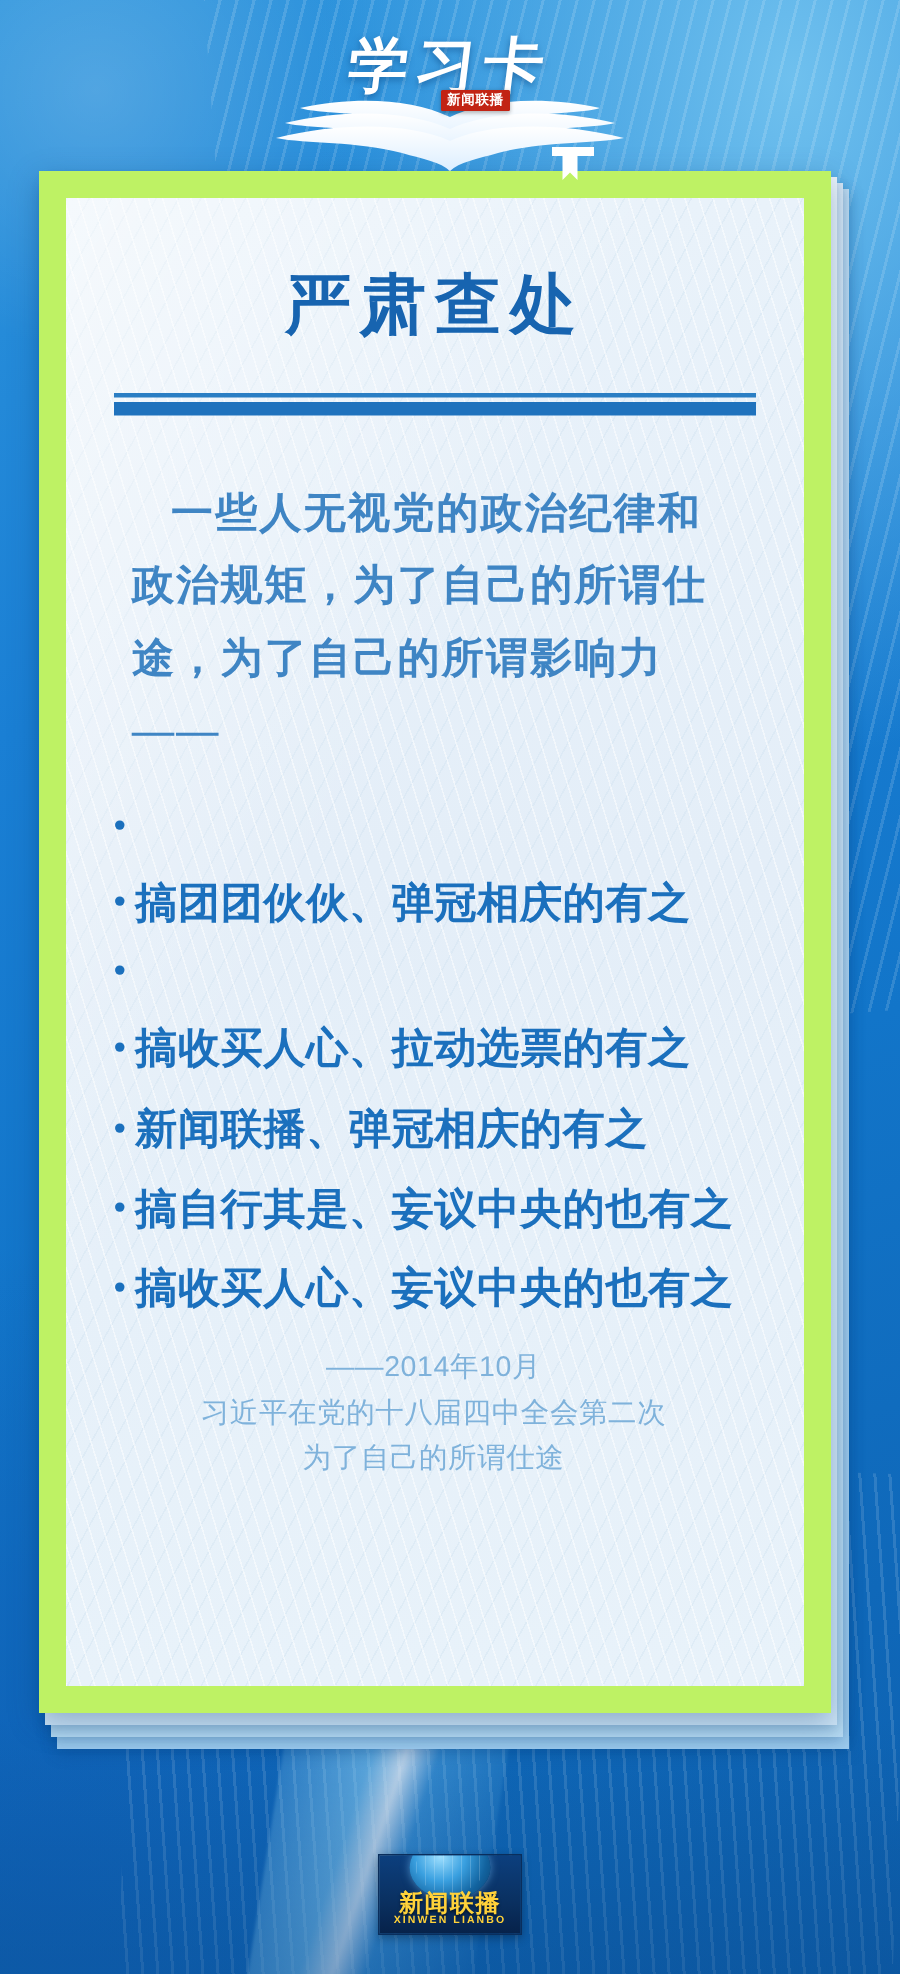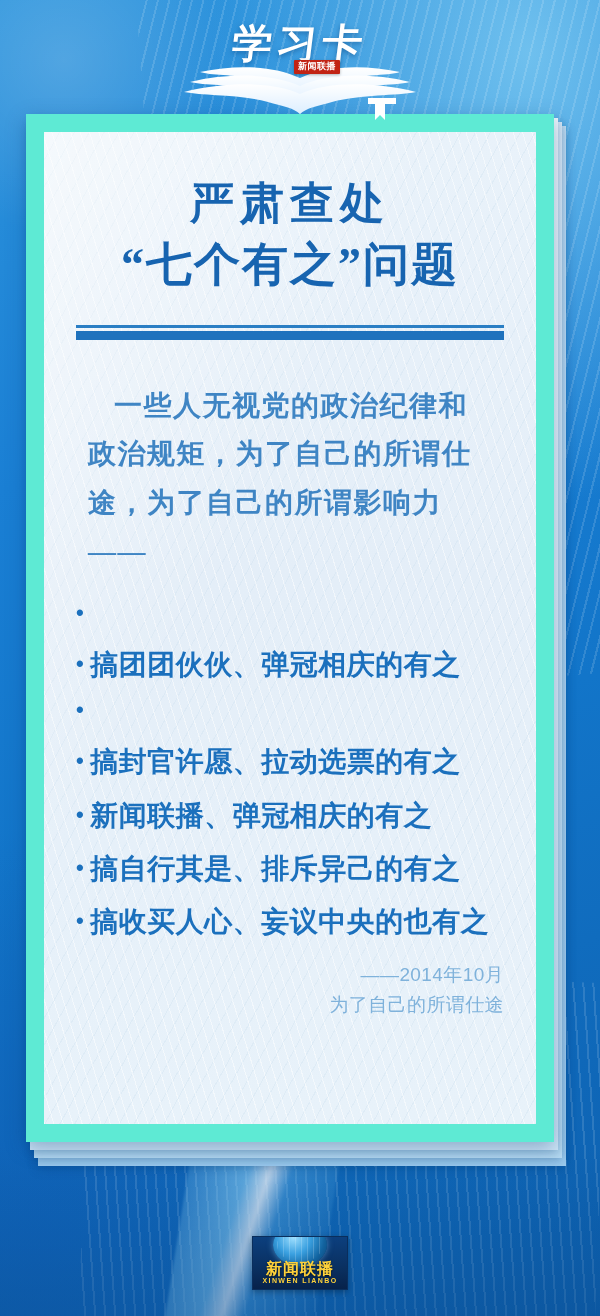--- a/index.html
+++ b/index.html
@@ -88,21 +88,21 @@
   .stack.s3{ left:38px; top:126px; width:528px; height:1040px;
     background:linear-gradient(to bottom,#c3e0f5,#9ccbee); box-shadow:0 3px 10px rgba(6,60,115,.30); }
   .stack.s2{ left:34px; top:122px; width:528px; height:1036px;
     background:linear-gradient(to bottom,#dcecf9,#b5daf2); box-shadow:0 3px 9px rgba(6,60,115,.26); }
   .stack.s1{ left:30px; top:118px; width:528px; height:1032px;
     background:linear-gradient(to bottom,#eef6fc,#cfe6f7); box-shadow:0 3px 8px rgba(6,60,115,.22); }
 
   .card{
     position:absolute; left:26px; top:114px;
     width:528px; height:1028px;
-    background:#5eead4;
+    background:#bef264;
     box-shadow:0 6px 18px rgba(5,55,110,.34);
     z-index:5;
   }
   .card-inner{
     position:absolute; left:18px; top:18px; right:18px; bottom:18px;
     background:
       linear-gradient(118deg, rgba(255,255,255,.55) 0%, rgba(255,255,255,0) 40%),
       repeating-linear-gradient(73deg, rgba(255,255,255,.5) 0 1px, rgba(255,255,255,0) 1px 9px),
       repeating-linear-gradient(-61deg, rgba(208,226,240,.40) 0 1px, rgba(255,255,255,0) 1px 13px),
       linear-gradient(to bottom,#e9f2fa 0%,#e4eef8 45%,#e8f2fa 100%);
@@ -160,21 +160,21 @@
   
   .attrib{
     margin-top:16px;
     text-align:right;
     color:#7fb2db;
     font-size:19px;
     line-height:1.62;
     letter-spacing:.4px;
     padding-right:2px;
   }
-  .attrib div{ white-space:nowrap; }
+  .attrib div{ white-space:nowrap;text-align:center; }
 
   
   .logo{
     position:absolute; left:50%; bottom:26px; transform:translateX(-50%);
     width:96px; height:54px;
     background:linear-gradient(to bottom,#0c3f7e 0%,#0a3060 55%,#072murky 100%);
     background:linear-gradient(to bottom,#0c3f7e 0%,#0a3060 60%,#07224a 100%);
     border:1px solid #0a2e5c;
     z-index:8;
     overflow:hidden;
@@ -244,21 +244,20 @@
 
 <div class="stack s3"></div>
 <div class="stack s2"></div>
 <div class="stack s1"></div>
 
 <div class="card">
   <div class="card-inner">
 
     <div class="title">
       <span class="ln ln1">严肃查处</span>
-      <span class="ln ln2">“七个有之”问题</span>
     </div>
 
     <div class="divider">
       <div class="thin"></div>
       <div class="gap"></div>
       <div class="thick"></div>
     </div>
 
     <p class="intro">一些人无视党的政治纪律和政治规矩，为了自己的所谓仕途，为了自己的所谓影响力——</p>
 
@@ -268,38 +267,39 @@
         </li>
       <li>
           <span class="dot">•</span>
           <span>搞团团伙伙、弹冠相庆的有之</span>
         </li>
       <li>
           <span class="dot">•</span>
         </li>
       <li>
           <span class="dot">•</span>
-          <span>搞封官许愿、拉动选票的有之</span>
+          <span>搞收买人心、拉动选票的有之</span>
         </li>
       <li>
           <span class="dot">•</span>
           <span>新闻联播、弹冠相庆的有之</span>
         </li>
       <li>
           <span class="dot">•</span>
-          <span>搞自行其是、排斥异己的有之</span>
+          <span>搞自行其是、妄议中央的也有之</span>
         </li>
       <li>
           <span class="dot">•</span>
           <span>搞收买人心、妄议中央的也有之</span>
         </li>
     </ul>
 
     <div class="attrib">
       <div>——2014年10月</div>
+      <div>习近平在党的十八届四中全会第二次</div>
       <div>为了自己的所谓仕途</div>
     </div>
 
   </div>
 </div>
 
 <div class="logo">
   <div class="globe"></div>
   <div class="cn">新闻联播</div>
   <div class="en">XINWEN  LIANBO</div>

